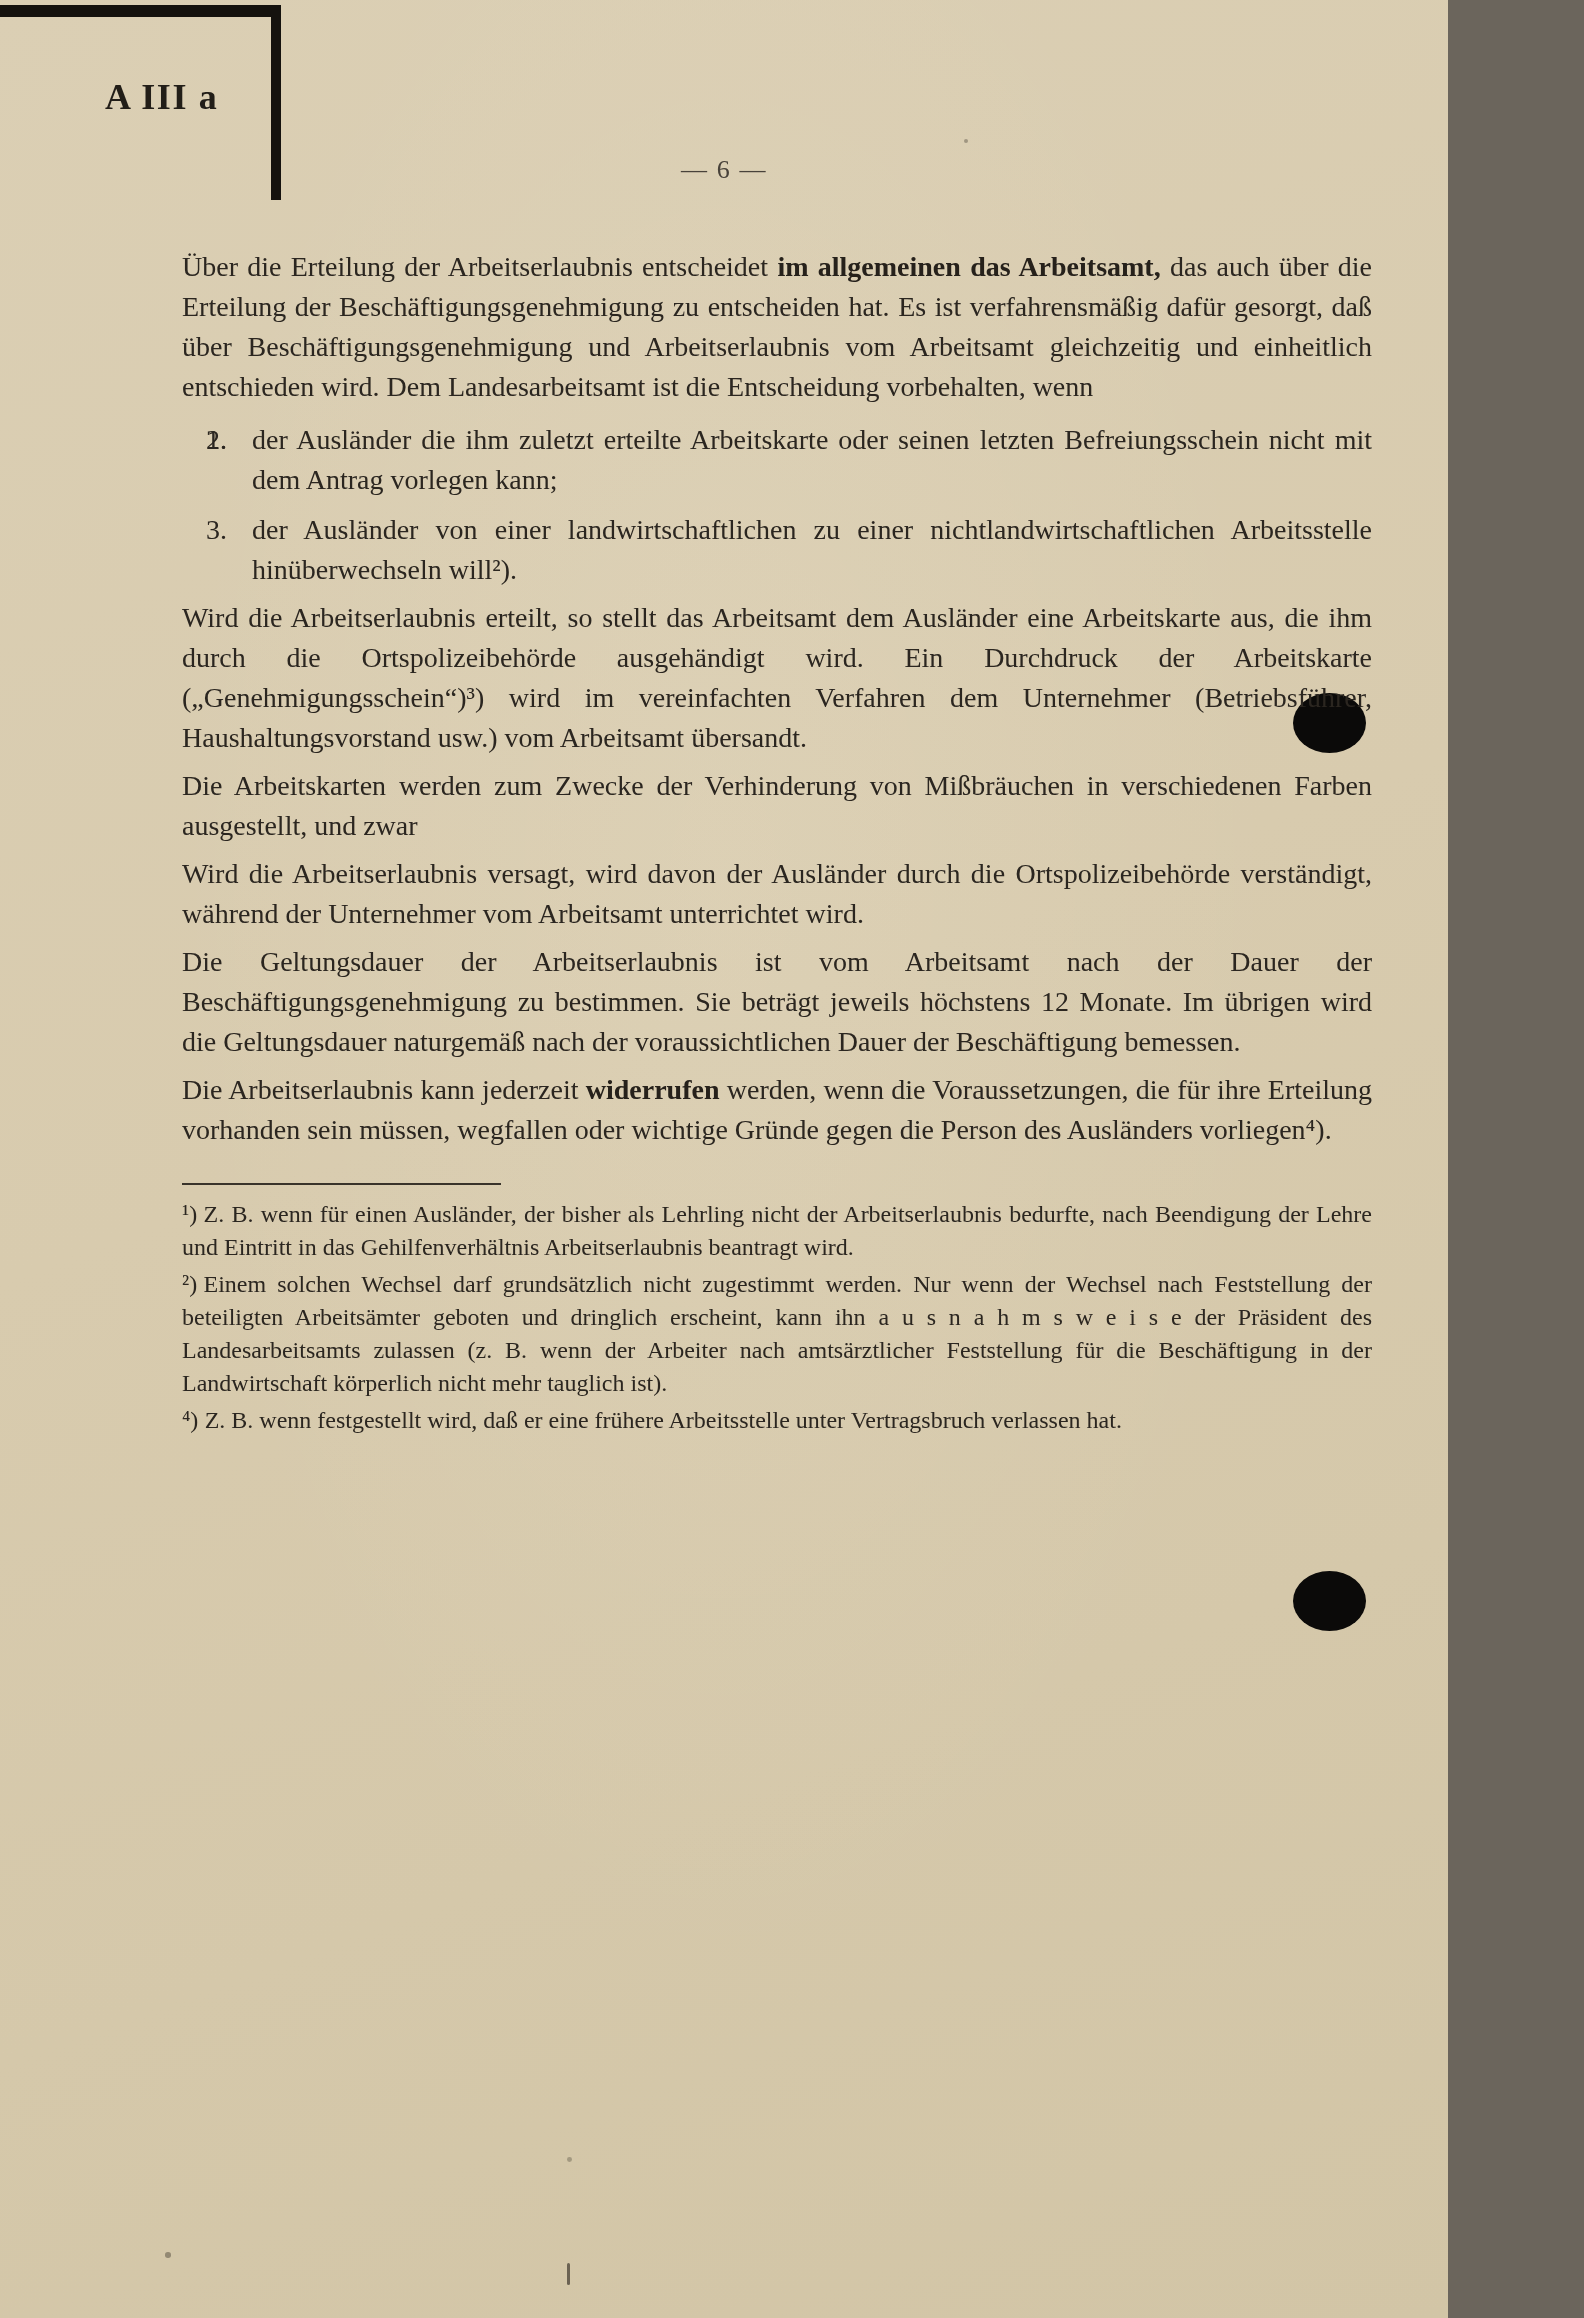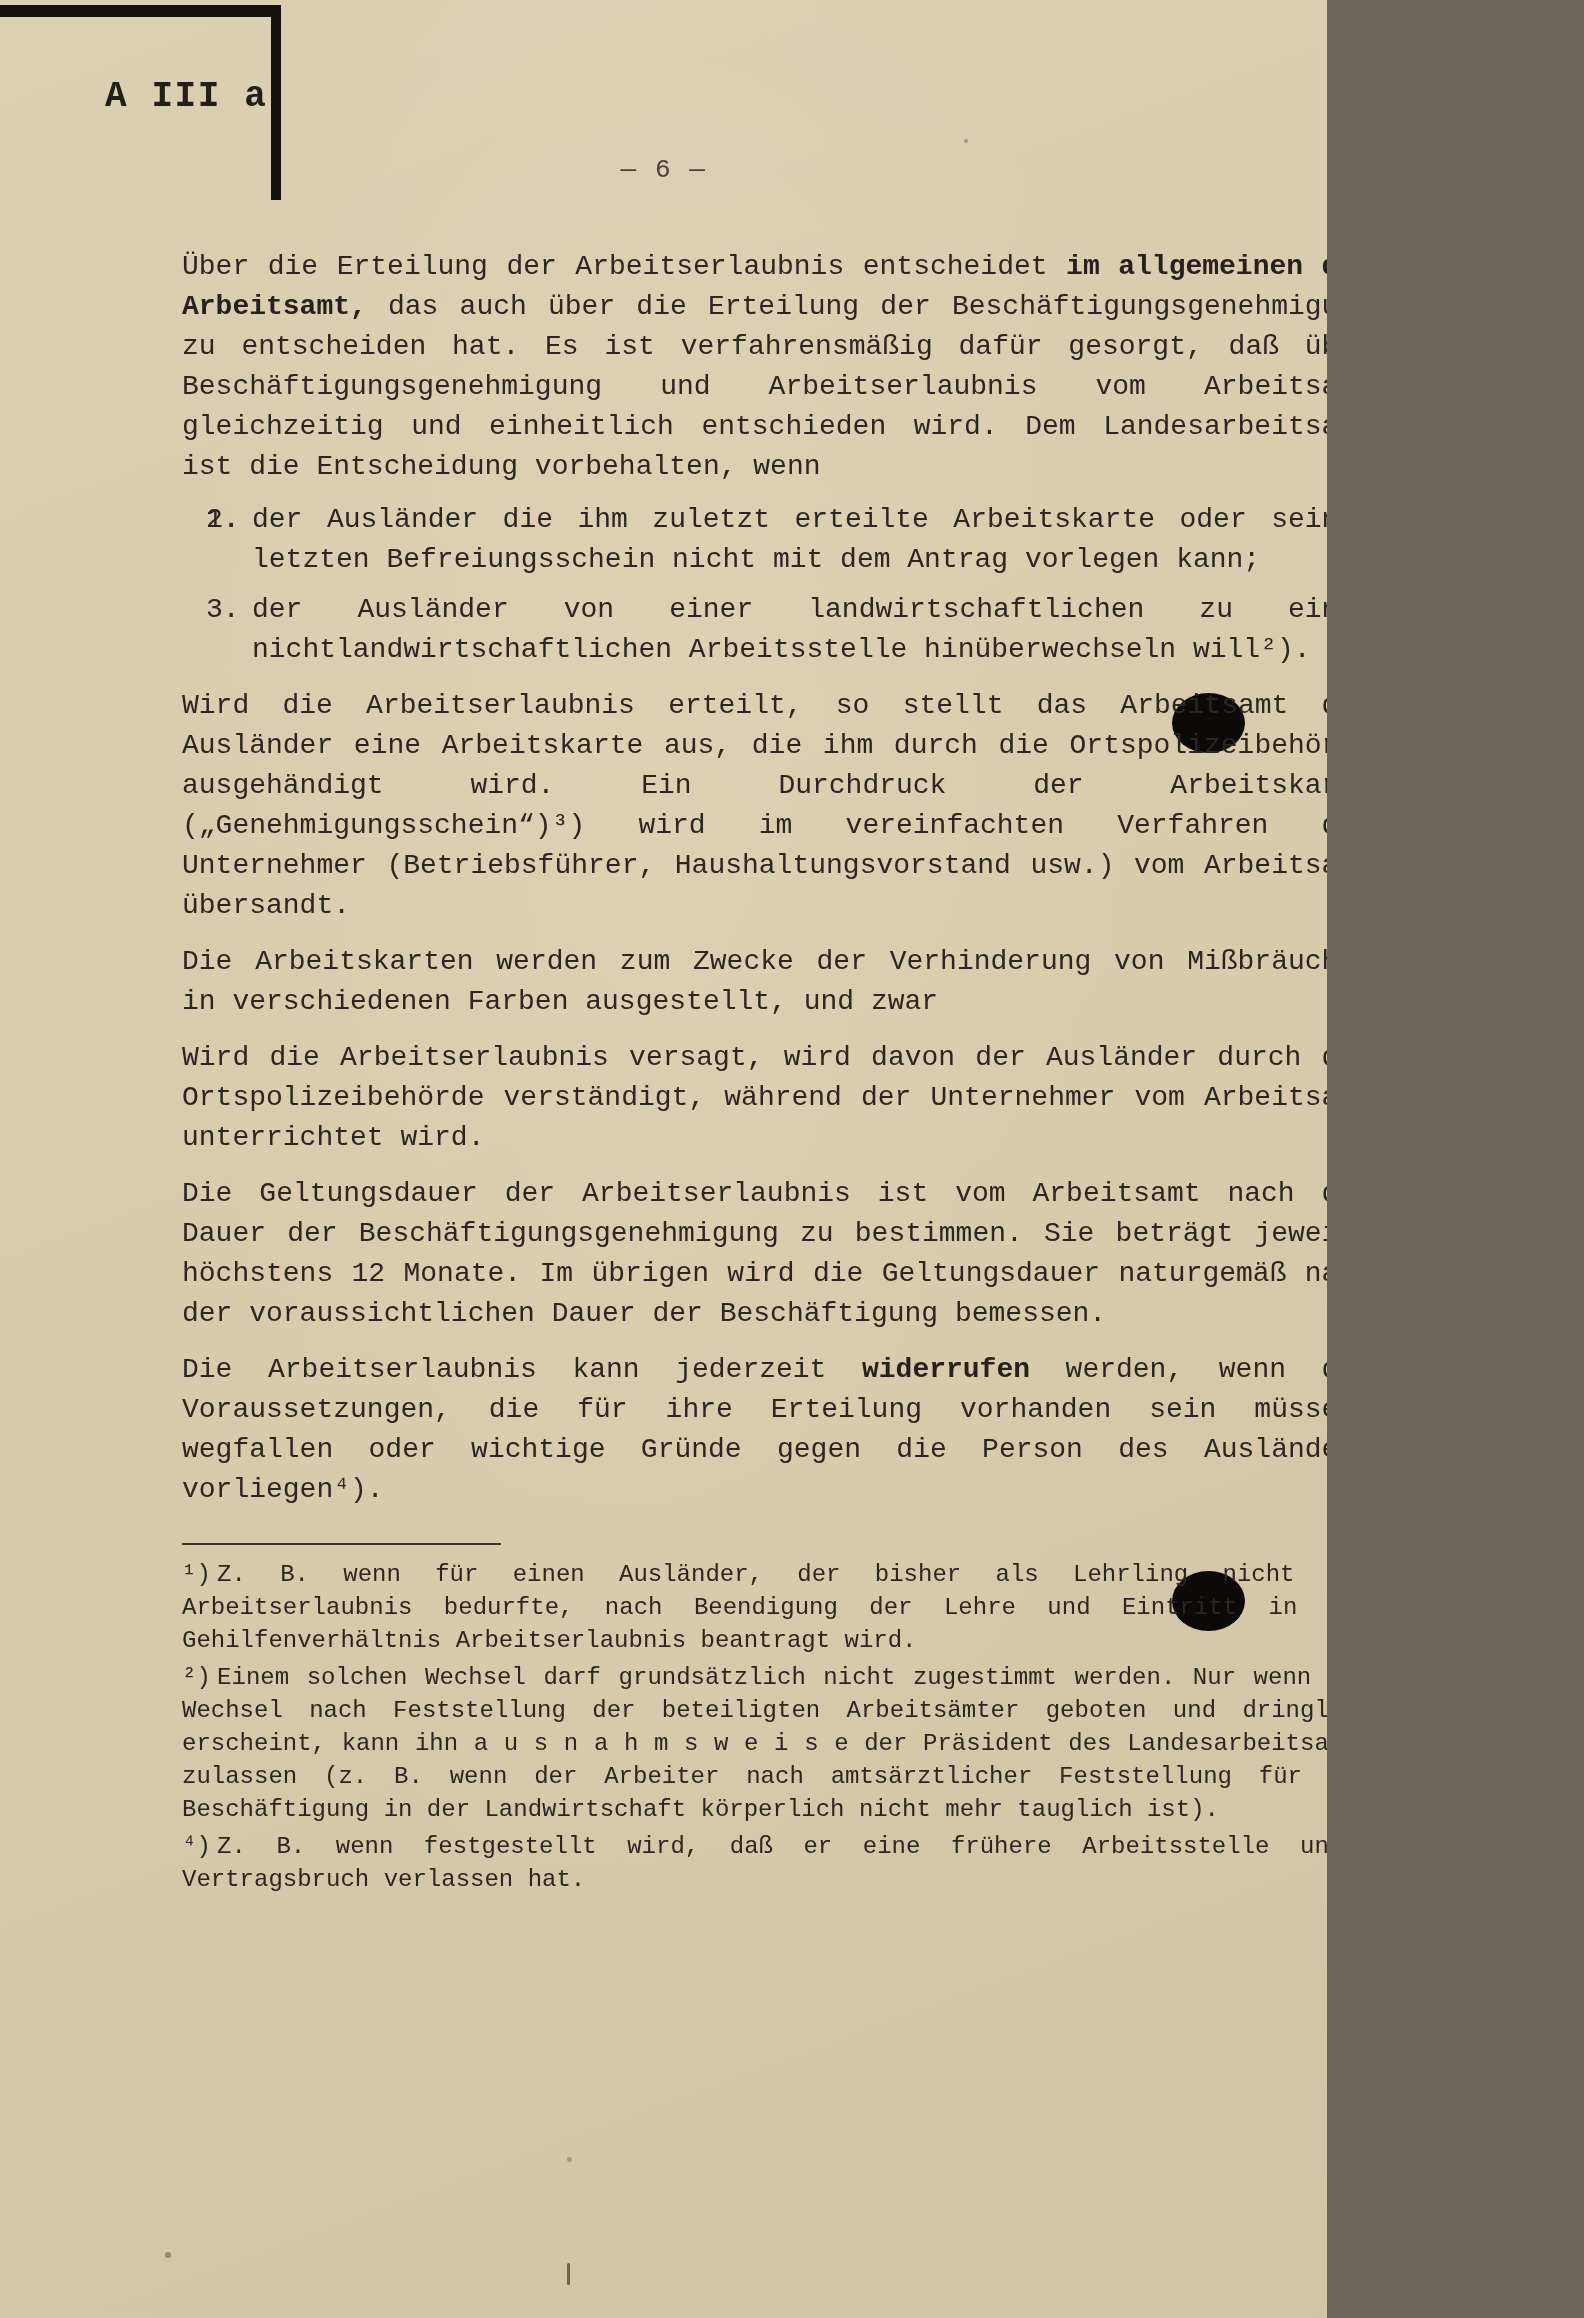--- a/index.html
+++ b/index.html
@@ -1,27 +1,27 @@
 <!DOCTYPE html>
 <html lang="de" style="font-size:12.7px"><head>
 <meta charset="utf-8">
 <style>
   * { margin: 0; padding: 0; box-sizing: border-box; }
   html, body { background: #6b655c; }
   body { width: 1585px; }
 
   .page {
     position: relative;
-    width: 1327px;
+    width: 1448px;
     height: 2319px;
     background:
       radial-gradient(ellipse at 50% 38%, rgba(255,250,235,0.10) 0%, rgba(0,0,0,0) 55%),
       linear-gradient(160deg, #dbcfb4 0%, #d8cbae 45%, #d2c5a6 100%);
     color: #2b2620;
-    font-family: Liberation Mono, monospace;
+    font-family: Liberation Serif, serif;
     overflow: hidden;
   }
 
   
   .corner-bar-top {
     position: absolute; left: 0; top: 4.8px;
     width: 281px; height: 12.7px;
     background: #15120e;
   }
   .corner-bar-right {
@@ -47,21 +47,21 @@
   
   .content {
     position: absolute;
     left: 182px; top: 247px;
     width: 1190px;
     font-size: 28px;
     line-height: 40px;
     text-align: justify;
   }
 
-  .para { margin-top: 16px; }
+  .para { margin-top: 8px; }
   .para:first-child { margin-top: 0; }
   strong { font-weight: bold; color: #26211b; }
 
   .list-item {
     position: relative;
     margin-top: 10.3px;
     padding-left: 70px;
     text-align: justify;
   }
   .list-item .num { position: absolute; left: 24px; }

